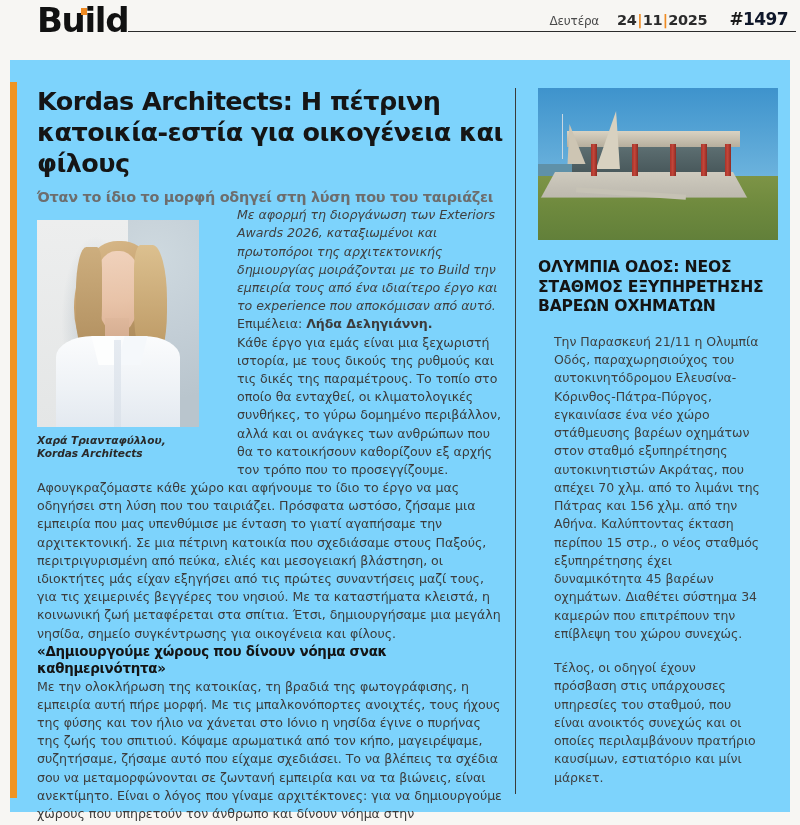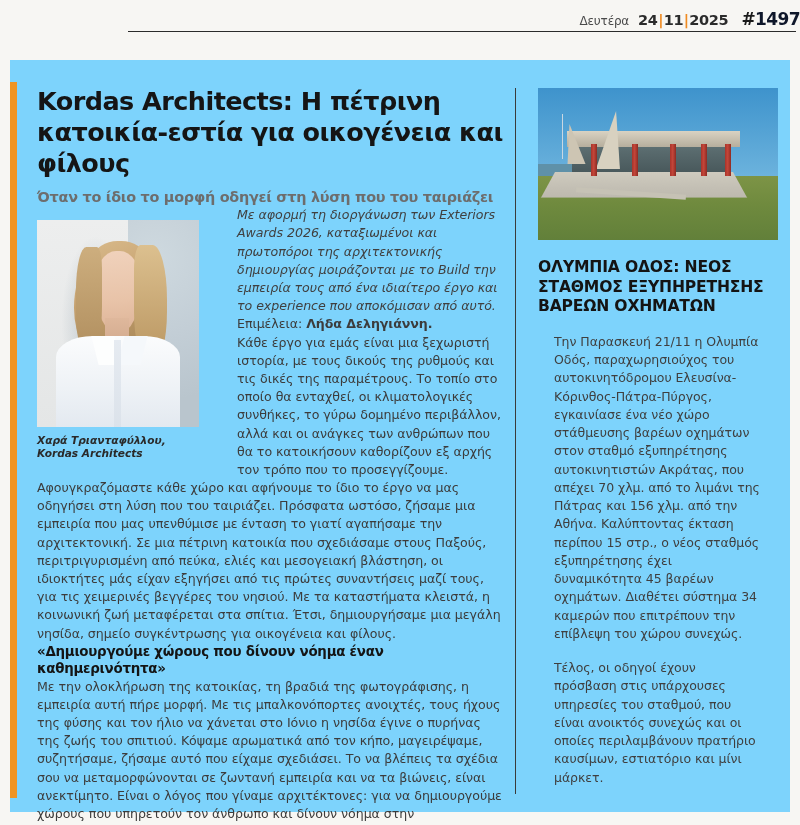--- a/index.html
+++ b/index.html
@@ -41,22 +41,22 @@
   }
   .logo .lbl { position: relative; }
   .rule {
     position: absolute;
     left: 128px; top: 31px;
     width: 668px; height: 0;
     border-top: 1.6px solid #2b2b2b;
   }
   .dateline {
     position: absolute;
-    right: 0; top: 9px;
-    display: flex; align-items: baseline; gap: 9px;
+    right: 12px; top: 9px;
+    display: flex; align-items: baseline; gap: 18px;
     white-space: nowrap;
     text-align: right;
   }
   .dateline .day {
     font-size: 12px; color: #4a4a4a;
     letter-spacing: -0.2px;
   }
   .dateline .date {
     font-size: 14.5px; font-weight: 700; color: #2b2b2b;
     letter-spacing: -0.3px;
@@ -306,20 +306,24 @@
     position: absolute; left: 10%; top: 17%; width: 1px; height: 30%;
     background: #c9d7e2;
   }
 </style>
 </head>
 <body>
 
 <div class="page">
 
   <div class="masthead">
+    <div class="logo">
+      <span class="lbl">Build</span>
+      <span class="dot"></span>
+    </div>
     <div class="rule"></div>
     <div class="dateline">
       <span class="day">Δευτέρα</span>
       <span class="date">
         <span>24</span><span class="sep">|</span><span>11</span><span class="sep">|</span><span>2025</span>
       </span>
       <span class="issue">
         <span class="hash">#</span><span class="num">1497</span>
       </span>
     </div>
@@ -349,21 +353,21 @@
           <div class="ph-collar-r"></div>
           <div class="ph-placket"></div>
         </div>
         <div class="caption">Χαρά Τριανταφύλλου, Kordas Architects</div>
       </div>
 
       <div class="body-text">
         <p class="intro-italic">Με αφορμή τη διοργάνωση των Exteriors Awards 2026, καταξιωμένοι και πρωτοπόροι της αρχιτεκτονικής δημιουργίας μοιράζονται με το Build την εμπειρία τους από ένα ιδιαίτερο έργο και το experience που αποκόμισαν από αυτό.</p>
         <p class="editor"><span>Επιμέλεια:</span> <b>Λήδα Δεληγιάννη.</b></p>
         <p>Κάθε έργο για εμάς είναι μια ξεχωριστή ιστορία, με τους δικούς της ρυθμούς και τις δικές της παραμέτρους. Το τοπίο στο οποίο θα ενταχθεί, οι κλιματολογικές συνθήκες, το γύρω δομημένο περιβάλλον, αλλά και οι ανάγκες των ανθρώπων που θα το κατοικήσουν καθορίζουν εξ αρχής τον τρόπο που το προσεγγίζουμε. Αφουγκραζόμαστε κάθε χώρο και αφήνουμε το ίδιο το έργο να μας οδηγήσει στη λύση που του ταιριάζει. Πρόσφατα ωστόσο, ζήσαμε μια εμπειρία που μας υπενθύμισε με ένταση το γιατί αγαπήσαμε την αρχιτεκτονική. Σε μια πέτρινη κατοικία που σχεδιάσαμε στους Παξούς, περιτριγυρισμένη από πεύκα, ελιές και μεσογειακή βλάστηση, οι ιδιοκτήτες μάς είχαν εξηγήσει από τις πρώτες συναντήσεις μαζί τους, για τις χειμερινές βεγγέρες του νησιού. Με τα καταστήματα κλειστά, η κοινωνική ζωή μεταφέρεται στα σπίτια. Έτσι, δημιουργήσαμε μια μεγάλη νησίδα, σημείο συγκέντρωσης για οικογένεια και φίλους.</p>
-        <p class="subhead">«Δημιουργούμε χώρους που δίνουν νόημα έναν καθημερινότητα»</p>
+        <p class="subhead">«Δημιουργούμε χώρους που δίνουν νόημα σνακ καθημερινότητα»</p>
         <p class="para-gap">Με την ολοκλήρωση της κατοικίας, τη βραδιά της φωτογράφισης, η εμπειρία αυτή πήρε μορφή. Με τις μπαλκονόπορτες ανοιχτές, τους ήχους της φύσης και τον ήλιο να χάνεται στο Ιόνιο η νησίδα έγινε ο πυρήνας της ζωής του σπιτιού. Κόψαμε αρωματικά από τον κήπο, μαγειρέψαμε, συζητήσαμε, ζήσαμε αυτό που είχαμε σχεδιάσει. Το να βλέπεις τα σχέδια σου να μεταμορφώνονται σε ζωντανή εμπειρία και να τα βιώνεις, είναι ανεκτίμητο. Είναι ο λόγος που γίναμε αρχιτέκτονες: για να δημιουργούμε χώρους που υπηρετούν τον άνθρωπο και δίνουν νόημα στην καθημερινότητά του.</p>
 
       </div>
     </div>
 
     <div class="right-col">
       <div class="building">
         <div class="bld-sky"></div>
         <div class="bld-sea"></div>
         <div class="bld-pole"></div>

